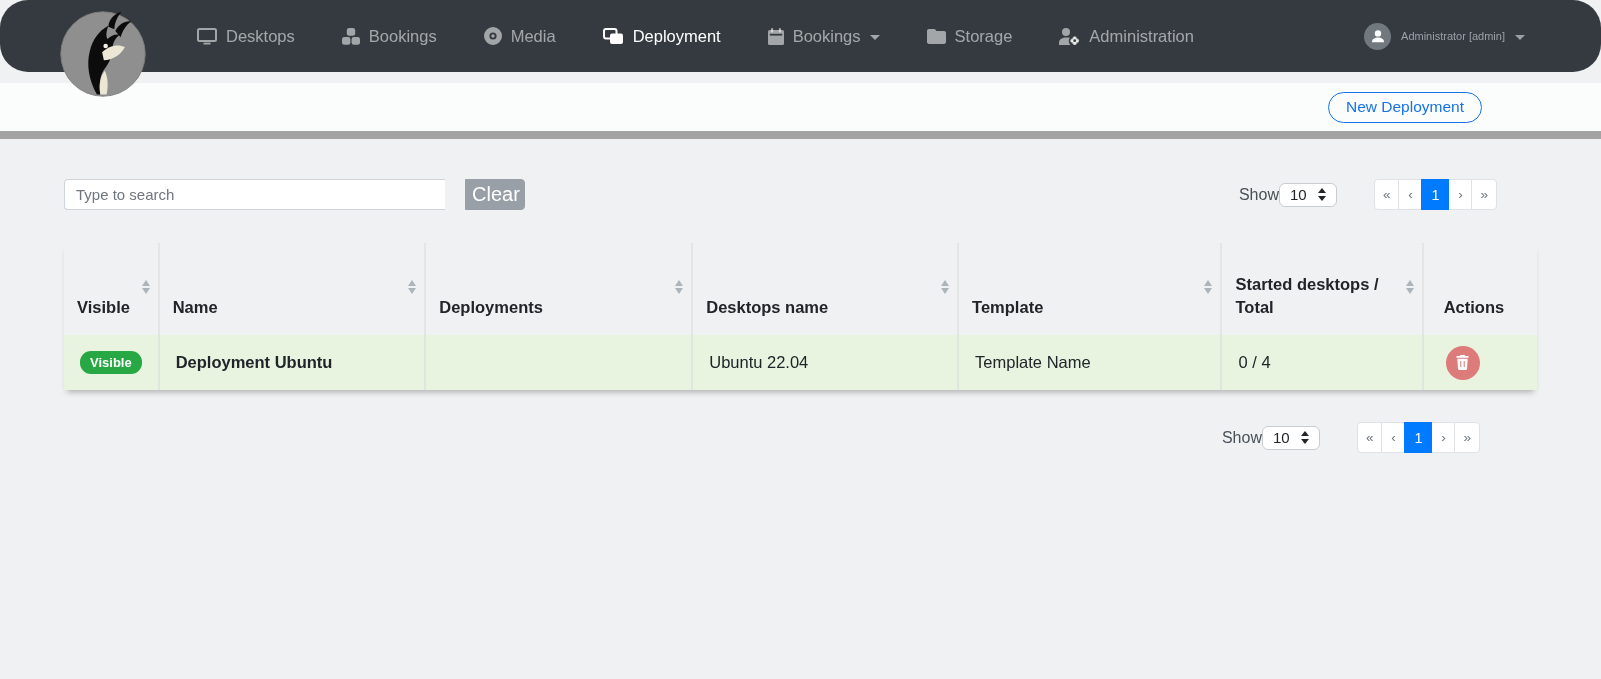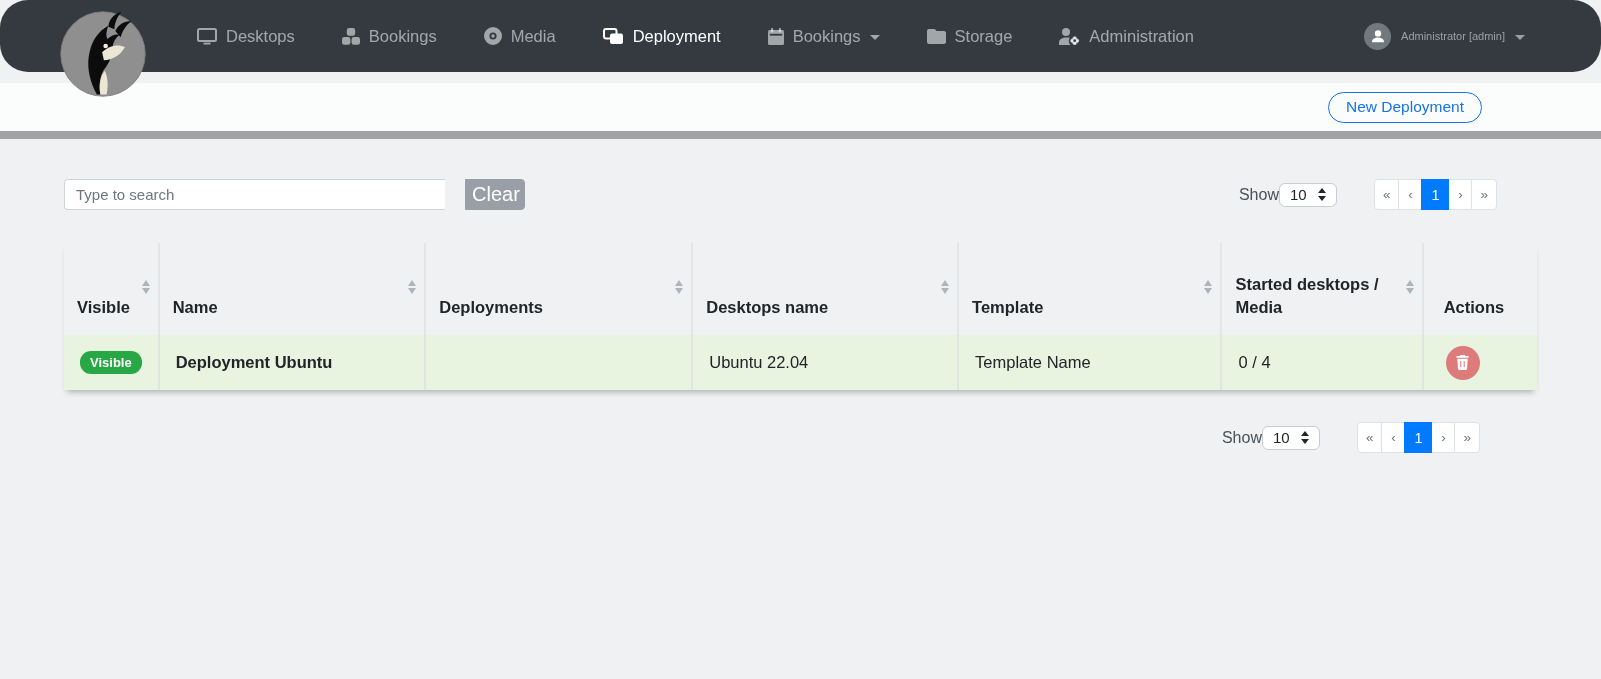--- a/index.html
+++ b/index.html
@@ -301,21 +301,21 @@
             </span>
         </th>
         <th>
           <span class="th-label">Template</span>
           <span class="sort">
               <i class="up"></i>
               <i class="down"></i>
             </span>
         </th>
         <th class="wrap">
-          <span class="th-label">Started desktops / Media</span>
+          <span class="th-label">Started desktops / Total</span>
           <span class="sort">
               <i class="up"></i>
               <i class="down"></i>
             </span>
         </th>
         <th>
           <span class="th-label">Actions</span>
         </th>
       </tr>
     </thead>

